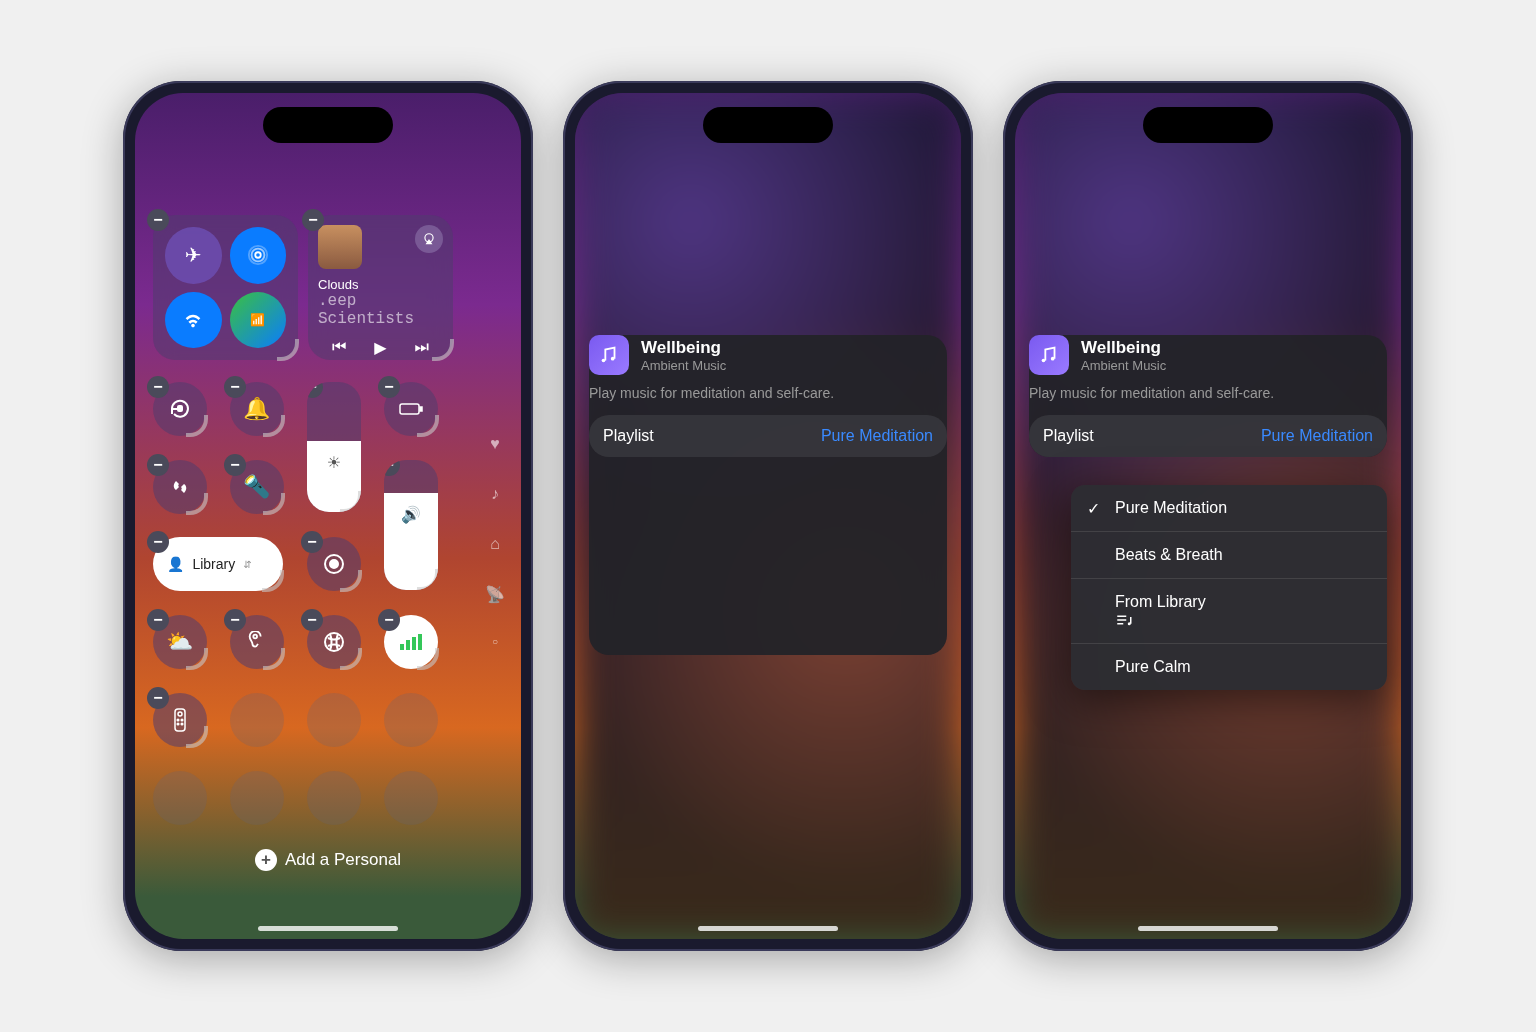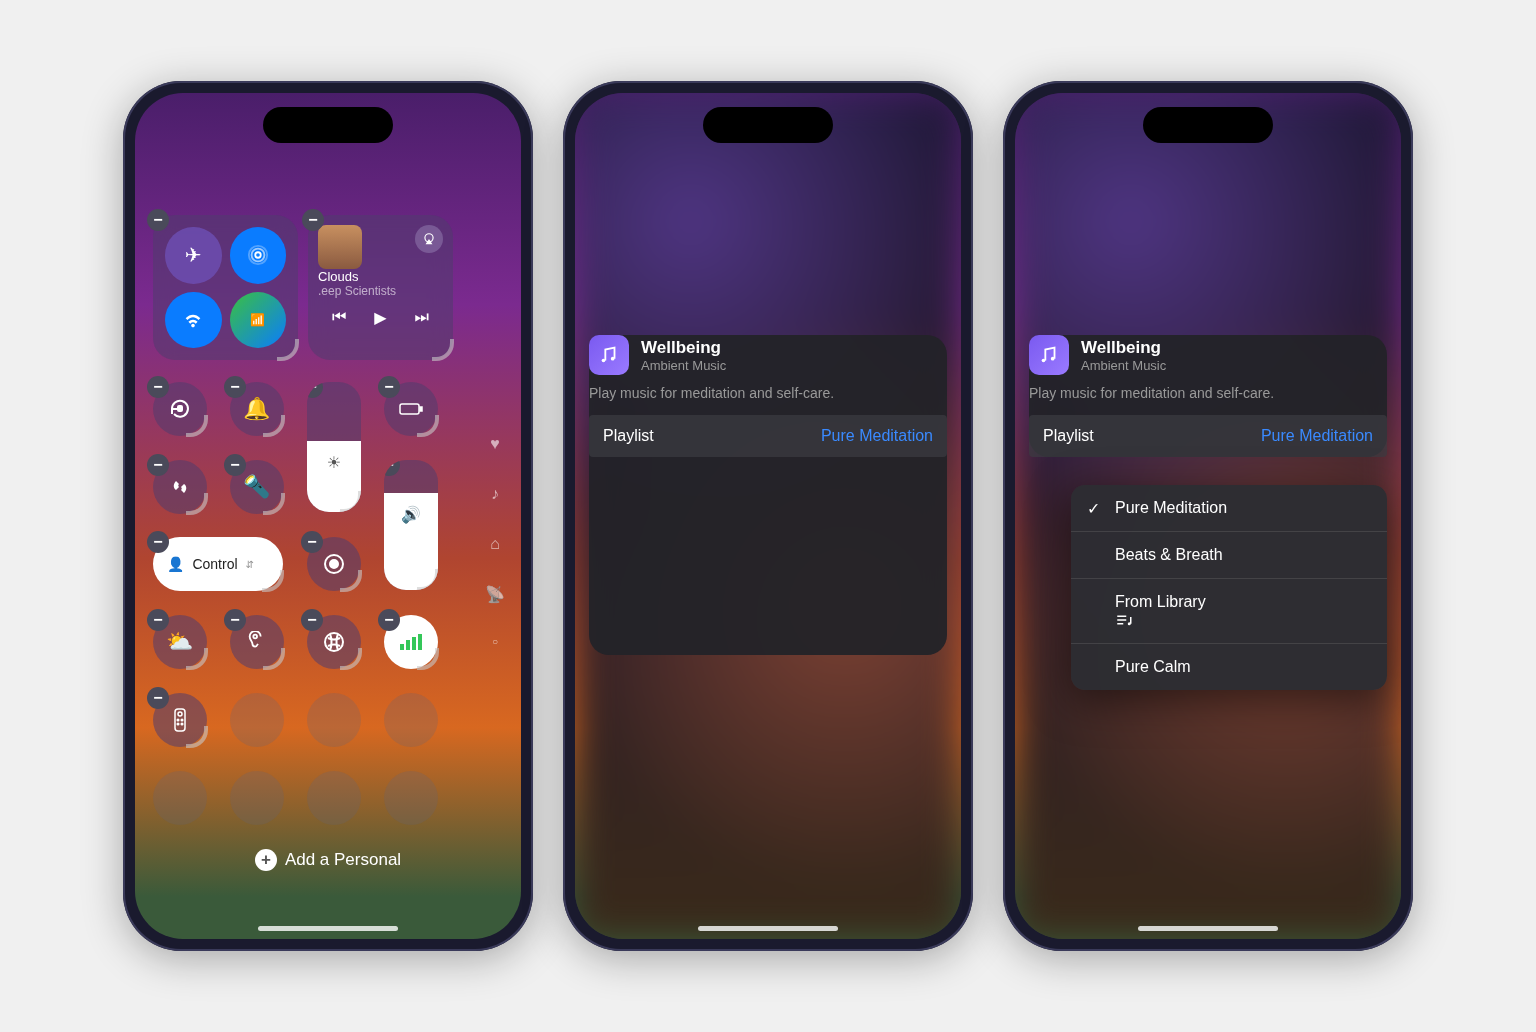--- a/index.html
+++ b/index.html
@@ -71,22 +71,22 @@
     border-left: none;
     border-bottom-right-radius: 18px;
     bottom: -1px; right: -1px;
   }
   .conn-module { top: 60px; left: 0; width: 145px; height: 145px; display:grid; grid-template-columns:1fr 1fr; grid-template-rows:1fr 1fr; padding:12px; gap:8px; }
   .conn-btn { border-radius: 50%; display:flex; align-items:center; justify-content:center; color:#fff; font-size:20px; }
   .conn-purple { background: rgba(110,80,180,0.8); }
   .conn-blue { background: #0a7cff; }
   .media-module { top: 60px; left: 155px; width: 145px; height: 145px; padding:10px; color:#fff; }
   .media-art { width:44px; height:44px; border-radius:8px; background: linear-gradient(#c89060,#8a5a40); }
-  .media-txt { font-size:13px; }
-  .media-sub { font-size:12px; opacity:0.6; }
+  .media-txt { margin-top:8px; font-size:13px; }
+  .media-sub { font-size:16px; opacity:0.6;font-family:Liberation Mono, monospace; }
   .media-controls { display:flex; justify-content:space-around; margin-top:10px; font-size:16px; }
   .circle-btn { width:54px; height:54px; border-radius:50%; background: rgba(80,60,110,0.55); position:absolute; display:flex; align-items:center; justify-content:center; color:#fff; font-size:22px; }
   .vslider { position:absolute; width:54px; background: rgba(80,60,110,0.55); border-radius:22px; overflow:hidden; }
   .vslider-fill { position:absolute; bottom:0; left:0; right:0; background:#fff; display:flex; align-items:flex-start; justify-content:center; padding-top:12px; color:#555; }
   .focus-pill { position:absolute; background:#fff; border-radius:28px; height:54px; display:flex; align-items:center; padding:0 14px; gap:8px; color:#222; font-size:14px; font-weight:500; }
   .side-icons { position:absolute; right:-2px; top:280px; display:flex; flex-direction:column; gap:32px; color:rgba(255,255,255,0.6); font-size:16px; align-items:center; }
   .empty-slot { position:absolute; width:54px; height:54px; border-radius:50%; background: rgba(100,100,120,0.25); }
   .add-control-row { position:absolute; bottom:48px; left:0; right:0; display:flex; align-items:center; justify-content:center; gap:8px; color:#fff; font-size:17px; font-weight:500; }
   .home-indicator { position:absolute; bottom:8px; left:50%; transform:translateX(-50%); width:140px; height:5px; background:rgba(255,255,255,0.8); border-radius:3px; }
   
@@ -103,21 +103,21 @@
     background: rgba(35,35,40,0.95);
     border-radius: 20px;
     color: #fff;
     z-index: 5;
   }
   .sheet-header { display:flex; gap:12px; align-items:center; margin-bottom:8px; }
   .sheet-icon { width:40px; height:40px; border-radius:10px; background: linear-gradient(135deg,#7a5af0,#9a7aff); display:flex; align-items:center; justify-content:center; color:#fff; }
   .sheet-title { font-size:17px; font-weight:600; }
   .sheet-sub { font-size:13px; color:#999; }
   .sheet-desc { font-size:14px; color:#999; margin:10px 0 14px; }
-  .playlist-row { background: rgba(60,60,65,0.7); border-radius:4px; padding:12px 14px; display:flex; justify-content:space-between; align-items:center; font-size:16px; }
+  .playlist-row { background: rgba(60,60,65,0.7); border-radius:20px; padding:12px 14px; display:flex; justify-content:space-between; align-items:center; font-size:16px; }
   .playlist-val { color:#3a8aff; }
   .dropdown {
     position:absolute; top:392px; left:56px; right:14px;
     background: rgba(45,45,50,0.98);
     border-radius:14px;
     z-index:10;
     overflow:hidden;
     box-shadow: 0 10px 40px rgba(0,0,0,0.5);
   }
   .dropdown-item { padding:14px 18px 14px 44px; color:#fff; font-size:16px; border-bottom:0.5px solid rgba(120,120,120,0.3); position:relative; }
@@ -219,21 +219,21 @@
           <div class="corner-handle"></div>
         </div>
         <div class="circle-btn" style="top:305px;left:77px;">
           <div class="minus-badge"></div>🔦
           <div class="corner-handle"></div>
         </div>
 
         <div class="focus-pill" style="top:382px;left:0;width:130px;">
           <div class="minus-badge"></div>
           <span>👤</span>
-          <span>Control</span>
+          <span>Library</span>
           <span style="font-size:10px;opacity:0.5;">⇵</span>
           <div class="corner-handle"></div>
         </div>
         <div class="circle-btn" style="top:382px;left:154px;">
           <div class="minus-badge"></div>
           <svg width="24" height="24" viewBox="0 0 24 24" fill="none" stroke="#fff" stroke-width="2">
               <circle cx="12" cy="12" r="9"></circle>
               <circle cx="12" cy="12" r="4" fill="#fff"></circle>
             </svg>
           <div class="corner-handle"></div>

